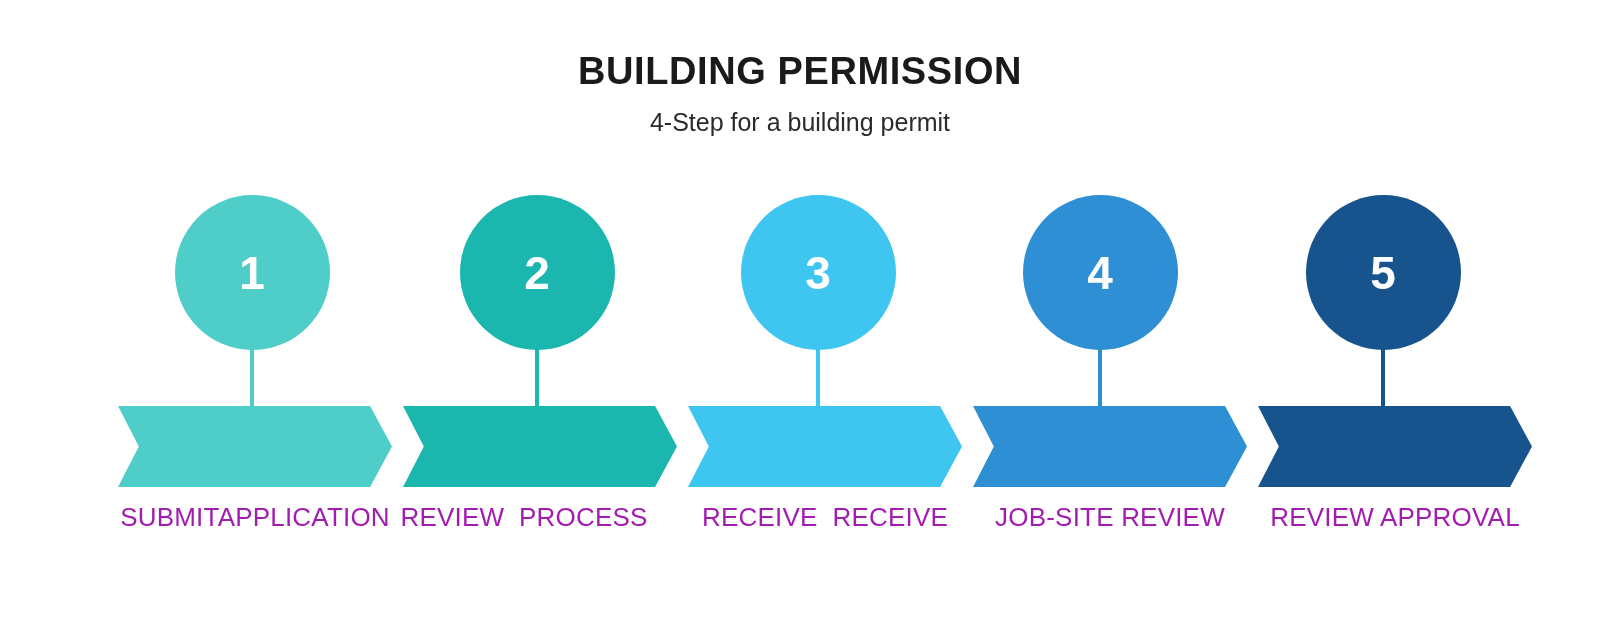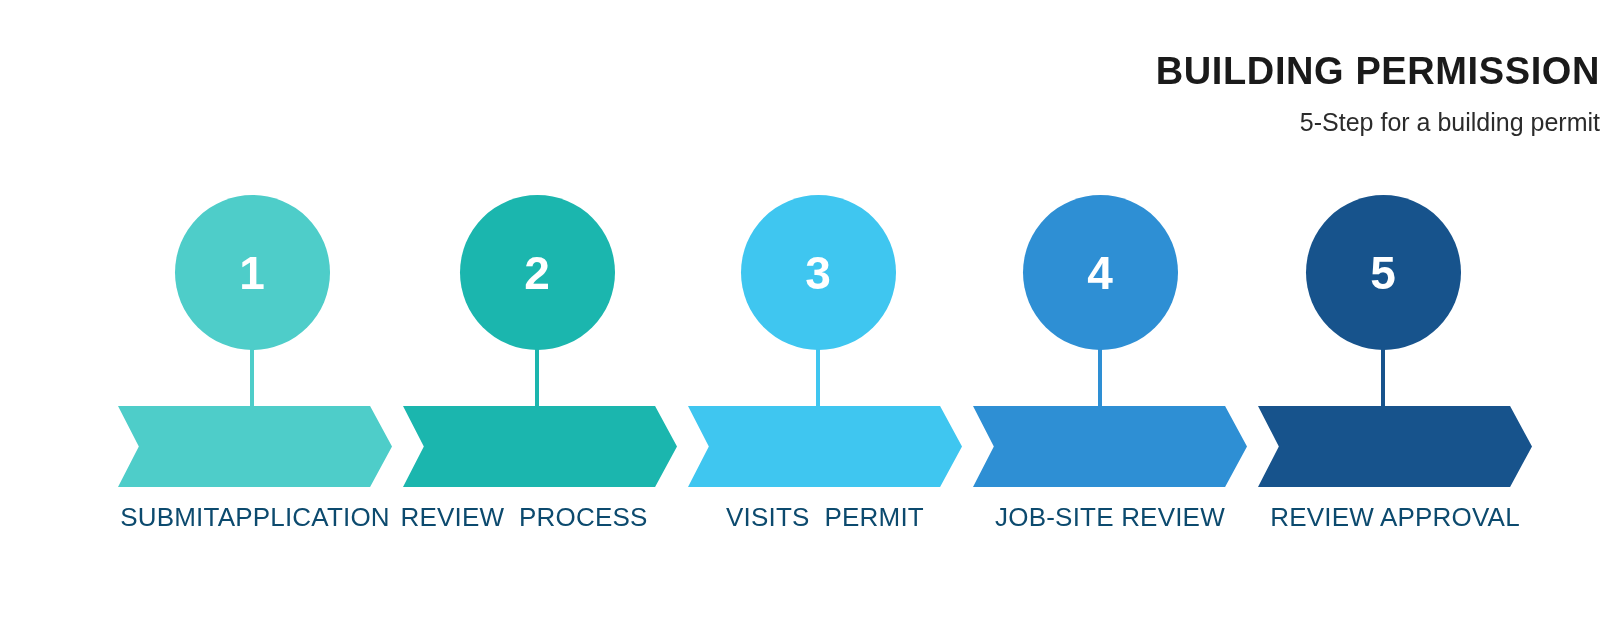--- a/index.html
+++ b/index.html
@@ -13,21 +13,21 @@
     font-family: "Liberation Sans", sans-serif;
     overflow: hidden;
     position: relative;
   }
 
   .header {
     position: absolute;
     top: 0;
     left: 0;
     width: 1600px;
-    text-align: right;
+    text-align: center;
     padding-top: 52px;
   }
 
   .title {
     font-family: "Liberation Sans", sans-serif;
     font-size: 38px;
     font-weight: bold;
     letter-spacing: 0.6px;
     color: #1a1a1a;
     line-height: 1.05;
@@ -90,33 +90,33 @@
     height: 81px;
     clip-path: polygon(0% 0%, 92.0% 0%, 100% 50%, 92.0% 100%, 0% 100%, 7.6% 50%);
   }
 
   .steplabel {
     position: absolute;
     top: 503px;
     font-family: "Liberation Sans", sans-serif;
     font-size: 26px;
     font-weight: normal;
-    color: #0c4a6e;
+    color: #a21caf;
     white-space: pre;
     letter-spacing: 0.2px;
     line-height: 1.1;
     text-align: center;
   }
 </style>
 </head>
 <body>
 
 <div class="header">
   <h1 class="title">BUILDING PERMISSION</h1>
-  <p class="subtitle">5-Step for a building permit</p>
+  <p class="subtitle">4-Step for a building permit</p>
 </div>
 
 <div class="stage" id="stage">
     <div class="step">
       <div class="chevron" style="left: 118px; width: 274px; background: rgb(78, 205, 201);"></div>
       <div class="stem" style="left: 250px; background: rgb(78, 205, 201);"></div>
       <div class="circle" style="left: 174.5px; background: rgb(78, 205, 201);">
         <span class="circle-num">1</span>
       </div>
       <div class="steplabel" style="left: 118px; width: 274px;">SUBMITAPPLICATION</div>
@@ -128,21 +128,21 @@
         <span class="circle-num">2</span>
       </div>
       <div class="steplabel" style="left: 387px; width: 274px;">REVIEW  PROCESS</div>
     </div>
     <div class="step">
       <div class="chevron" style="left: 688px; width: 274px; background: rgb(63, 198, 240);"></div>
       <div class="stem" style="left: 816px; background: rgb(63, 198, 240);"></div>
       <div class="circle" style="left: 740.5px; background: rgb(63, 198, 240);">
         <span class="circle-num">3</span>
       </div>
-      <div class="steplabel" style="left: 688px; width: 274px;">VISITS  PERMIT</div>
+      <div class="steplabel" style="left: 688px; width: 274px;">RECEIVE  RECEIVE</div>
     </div>
     <div class="step">
       <div class="chevron" style="left: 973px; width: 274px; background: rgb(46, 143, 212);"></div>
       <div class="stem" style="left: 1098px; background: rgb(46, 143, 212);"></div>
       <div class="circle" style="left: 1022.5px; background: rgb(46, 143, 212);">
         <span class="circle-num">4</span>
       </div>
       <div class="steplabel" style="left: 973px; width: 274px;">JOB-SITE REVIEW</div>
     </div>
     <div class="step">

